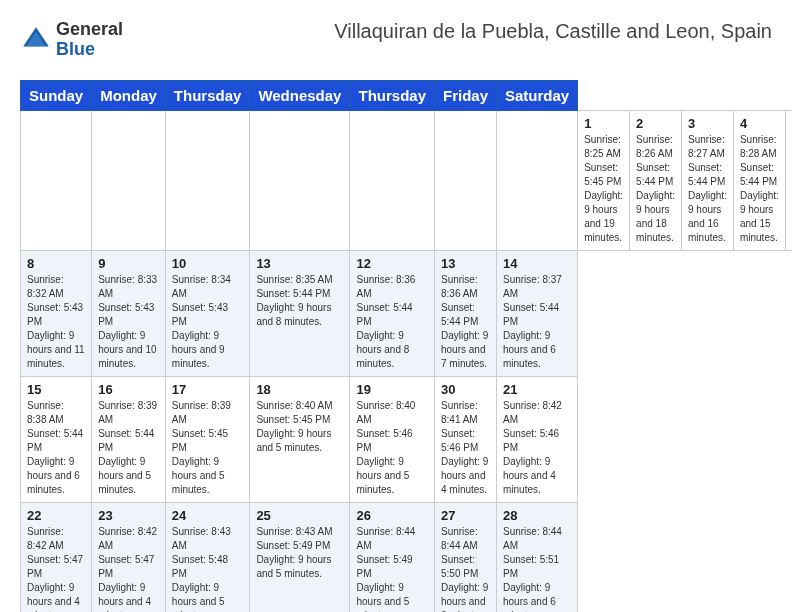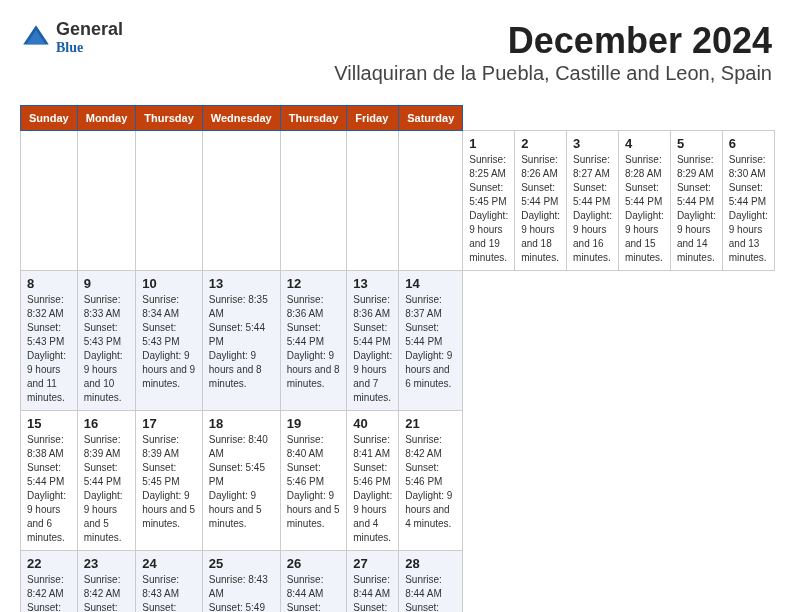--- a/index.html
+++ b/index.html
@@ -41,25 +41,25 @@
     .subtitle {
       font-size: 20px;
       color: #444;
     }
     .calendar {
       width: 100%;
       border-collapse: collapse;
       margin-top: 8px;
     }
     .calendar th {
-      background: #c2410c;
+      background: #1d4ed8;
       color: #fff;
       text-align: left;
       padding: 6px 8px;
-      font-size: 11px;
+      font-size: 15px;
       font-weight: bold;
       border: 1px solid #1a5fa8;
     }
     .calendar td {
       vertical-align: top;
       padding: 5px 6px;
       font-size: 10px;
       color: #333;
       border: 1px solid #ccc;
       width: 108px;
@@ -89,25 +89,24 @@
 <body>
 
 <div class="header">
   <div class="logo">
     <svg class="logo-icon" viewBox="0 0 40 40">
       <polygon points="20,4 36,28 4,28" fill="#1a5fa8"></polygon>
       <polygon points="20,10 32,28 8,28" fill="#4a90d9" opacity="0.5"></polygon>
     </svg>
     <div class="logo-text">
       <span style="font-size:18px;font-weight:bold;color:#333;">General</span>
-      <span style="font-size:14px;font-weight:bold;color:#1a5fa8;font-family:Liberation Serif, serif;">Blue</span>
+      <span style="font-size:18px;font-weight:bold;color:#1a5fa8;">Blue</span>
     </div>
   </div>
   <div class="title-block">
-    <div class="month-title">December 2024</div>
     <div class="subtitle">Villaquiran de la Puebla, Castille and Leon, Spain</div>
   </div>
 </div>
 
 <table class="calendar">
   <thead>
     <tr>
       <th>Sunday</th>
       <th>Monday</th>
       <th>Thursday</th>
@@ -196,21 +195,21 @@
       </td>
         <td>
         <span class="day-num">18</span>
         <span class="day-info">Sunrise: 8:40 AM<br>Sunset: 5:45 PM<br>Daylight: 9 hours and 5 minutes.</span>
       </td>
         <td>
         <span class="day-num">19</span>
         <span class="day-info">Sunrise: 8:40 AM<br>Sunset: 5:46 PM<br>Daylight: 9 hours and 5 minutes.</span>
       </td>
         <td>
-        <span class="day-num">40</span>
+        <span class="day-num">30</span>
         <span class="day-info">Sunrise: 8:41 AM<br>Sunset: 5:46 PM<br>Daylight: 9 hours and 4 minutes.</span>
       </td>
         <td>
         <span class="day-num">21</span>
         <span class="day-info">Sunrise: 8:42 AM<br>Sunset: 5:46 PM<br>Daylight: 9 hours and 4 minutes.</span>
       </td>
       </tr>
       <tr>
         <td>
         <span class="day-num">22</span>

